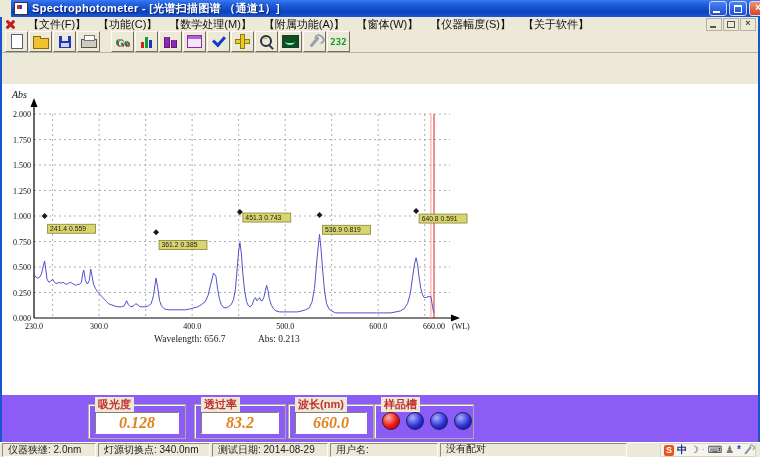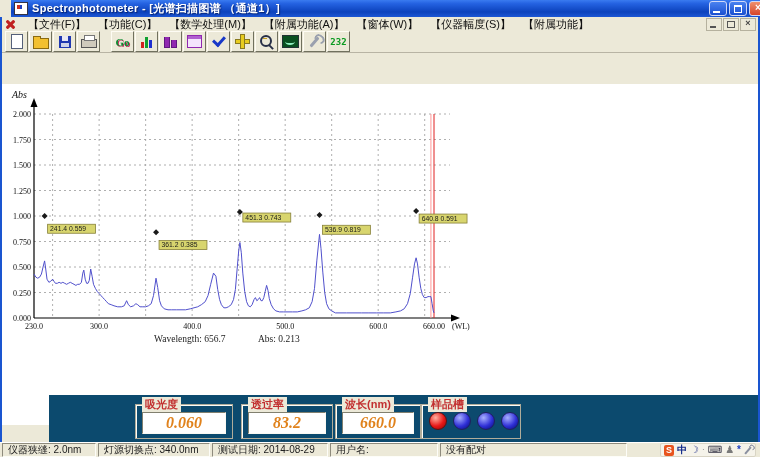--- a/index.html
+++ b/index.html
@@ -89,41 +89,41 @@
   .ic-wrench{width:3px;height:12px;background:#9aa0ae;transform:rotate(40deg);position:relative;border-radius:1px;}
   .ic-wrench::before{content:"";position:absolute;top:-4px;left:-2px;width:7px;height:5px;border:2px solid #9aa0ae;
     border-radius:50%;border-bottom-color:transparent;}
   .ic-232{font-size:9px;font-weight:bold;color:#0a9a20;letter-spacing:0;font-family:"DejaVu Sans Mono",monospace;}
 
   
   .client{position:absolute;left:2px;right:2px;top:53px;height:341px;background:#fff;margin-top:31px;}
   #chart-svg{position:absolute;left:2px;top:2px;}
 
   
-  .panel{position:absolute;left:2px;right:2px;top:394px;height:49px;background:#0c4a6e;border-top:1px solid #fff;margin-left:47px;}
+  .panel{position:absolute;left:2px;right:2px;top:394px;height:49px;background:#8b5cf6;border-top:1px solid #fff;}
   .grp{position:absolute;top:9px;height:33px;border:1px solid #b0ac9a;box-shadow:1px 1px 0 #fdfcf6 inset;}
   .grp-label{position:absolute;top:-8px;left:6px;background:#ece9d8;padding:0 3px;
     color:#c23030;font-size:11px;font-weight:bold;white-space:nowrap;}
   .vfield{position:absolute;left:6px;right:6px;top:7px;height:20px;background:#fff;
     border:1px solid;border-color:#81806f #fbfaf4 #fbfaf4 #81806f;
     display:flex;align-items:center;justify-content:center;
     font-family:"Liberation Serif",serif;font-style:italic;font-weight:bold;font-size:16px;color:#e0821c;}
   .g1{left:86px;width:96px;}  .g2{left:192px;width:90px;}  .g3{left:286px;width:84px;}
   .g4{left:372px;width:98px;}
   .cells{position:absolute;left:7px;top:7px;display:flex;gap:6px;}
   .cell{width:16px;height:16px;border-radius:50%;border:1px solid #202060;cursor:default;}
   .cell.red{background:radial-gradient(circle at 35% 30%,#ffb0a0,#e81818 55%,#8a0404);border-color:#601010;}
   .cell.blue{background:radial-gradient(circle at 35% 30%,#a8b0ff,#3030d8 55%,#000a70);}
 
   
   .statusbar{position:absolute;left:0;right:0;bottom:0;height:14px;background:#ece9d8;
     display:flex;align-items:center;z-index:55;border-top:1px solid #fff;}
   .sfield{height:12px;line-height:12px;font-size:10px;color:#222;padding:0 5px;margin-left:2px;
     border:1px solid;border-color:#8e8b7d #fdfdf8 #fdfdf8 #8e8b7d;white-space:nowrap;overflow:hidden;}
-  .sf1{width:82px;} .sf2{width:100px;} .sf3{width:104px;} .sf4{width:96px;} .sf5{width:175px;}
+  .sf1{width:82px;} .sf2{width:100px;} .sf3{width:104px;} .sf4{width:96px;} .sf5{width:175px;font-family:Liberation Mono, monospace;}
   .tray{margin-left:auto;margin-right:4px;display:flex;align-items:center;gap:3px;
     background:#f5f3ea;border:1px solid #d8d4c4;border-radius:2px;padding:0 3px;height:12px;}
   .tico{font-size:10px;line-height:12px;cursor:default;}
   .t-sogou{background:#e8541e;color:#fff;font-weight:bold;font-size:9px;border-radius:2px;padding:0 2px;line-height:11px;}
   .t-zhong{color:#102888;font-weight:bold;}
   .t-moon{color:#1a2a88;}
   .t-dot{color:#888;font-size:8px;}
   .t-kbd{color:#334;}
   .t-person{color:#7a7a7a;}
   .t-star{color:#2040c0;font-weight:bold;}
@@ -151,21 +151,21 @@
 </div>
 
 <div class="menubar">
   <span class="mdi-ico"></span>
   <span class="menu-item">【文件(F)】</span>
   <span class="menu-item">【功能(C)】</span>
   <span class="menu-item">【数学处理(M)】</span>
   <span class="menu-item">【附属功能(A)】</span>
   <span class="menu-item">【窗体(W)】</span>
   <span class="menu-item">【仪器幅度(S)】</span>
-  <span class="menu-item">【附属功能】</span>
+  <span class="menu-item">【关于软件】</span>
   <span class="mdi-btns">
     <span class="mbtn min"></span>
     <span class="mbtn rest"></span>
     <span class="mbtn close">
         <span>×</span>
       </span>
   </span>
 </div>
 
 <div class="toolbar">
@@ -279,21 +279,21 @@
       <rect x="415.13953488372084" y="128.06" width="47.9" height="9" fill="#d8d56e" stroke="#87813a" stroke-width="0.8"></rect>
       <text x="417.63953488372084" y="134.86" font-size="6.8" fill="#1a1a1a" font-family="&quot;Liberation Sans&quot;,sans-serif">640.8 0.591</text>
       <text x="150" y="256" font-size="9.5" fill="#222" font-family="&quot;Liberation Serif&quot;,serif">Wavelength: 656.7</text>
       <text x="254" y="256" font-size="9.5" fill="#222" font-family="&quot;Liberation Serif&quot;,serif">Abs: 0.213</text>
     </svg>
 </div>
 
 <div class="panel">
   <div class="grp g1">
     <span class="grp-label">吸光度</span>
-    <div class="vfield">0.060</div>
+    <div class="vfield">0.128</div>
   </div>
   <div class="grp g2">
     <span class="grp-label">透过率</span>
     <div class="vfield">83.2</div>
   </div>
   <div class="grp g3">
     <span class="grp-label">波长(nm)</span>
     <div class="vfield">660.0</div>
   </div>
   <div class="grp g4">

